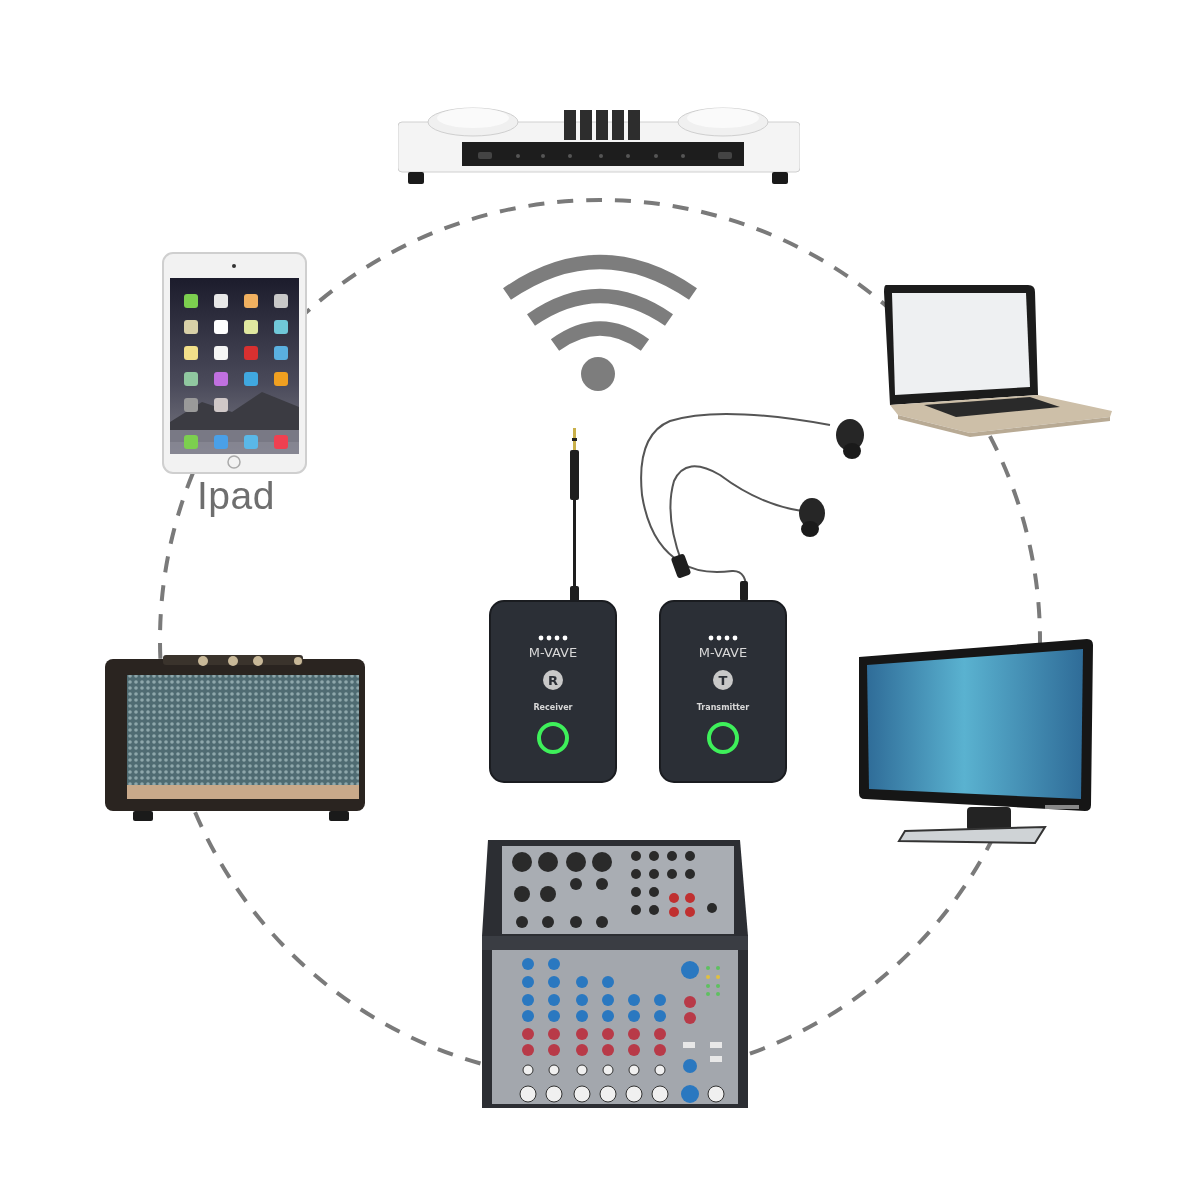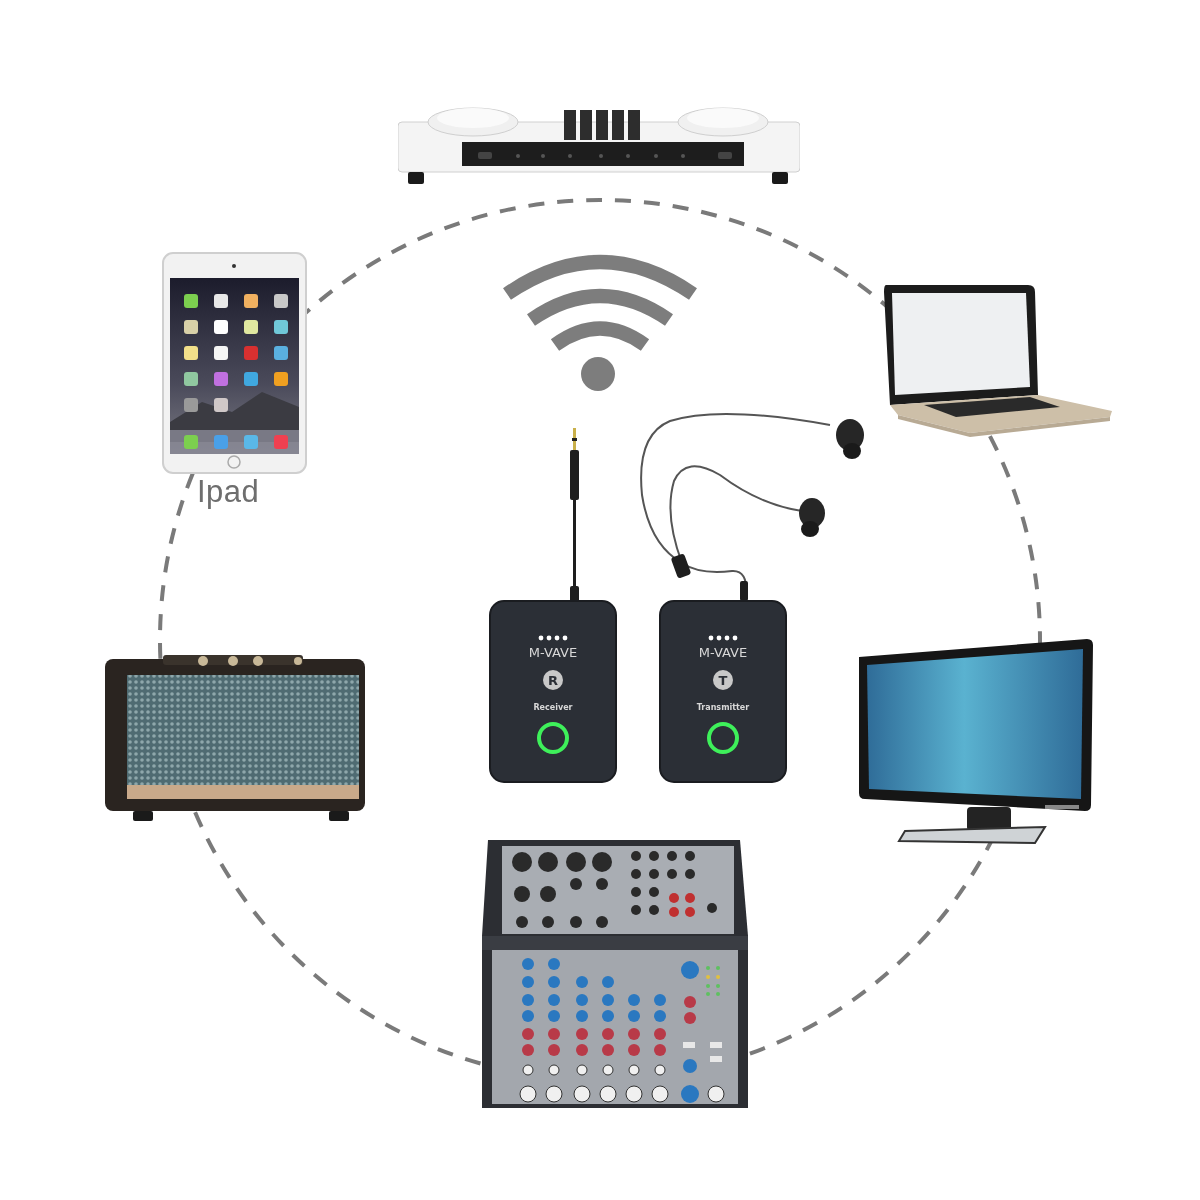--- a/index.html
+++ b/index.html
@@ -1,19 +1,19 @@
 <!DOCTYPE html>
 <html><head>
 <meta charset="utf-8">
 <style>
   html,body{margin:0;padding:0;background:#ffffff;}
   body{width:1200px;height:1200px;position:relative;overflow:hidden;font-family:"Liberation Sans",sans-serif;}
   .abs{position:absolute;}
   svg{display:block;}
-  .label-ipad{left:197px;top:474px;font-size:31px;color:#6e6e6e;letter-spacing:0.5px;}
+  .label-ipad{left:197px;top:474px;font-size:39px;color:#6e6e6e;letter-spacing:0.5px;}
   .dev-text{font-family:"DejaVu Sans",sans-serif;fill:#d8d8d8;}
 </style>
 </head>
 <body>
 
 <svg class="abs" style="left:0;top:0" width="1200" height="1200">
   <circle cx="600" cy="640" r="440" fill="none" stroke="#7a7a7a" stroke-width="4" stroke-dasharray="16 13"></circle>
 </svg>
 
 <svg class="abs" style="left:495px;top:250px" width="210" height="145" viewBox="0 0 210 145">

